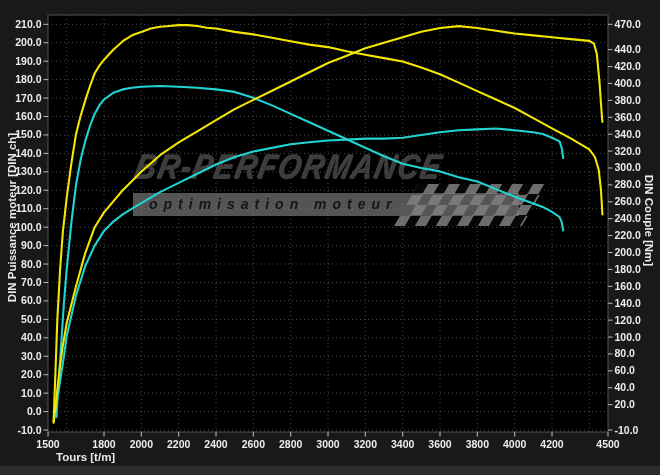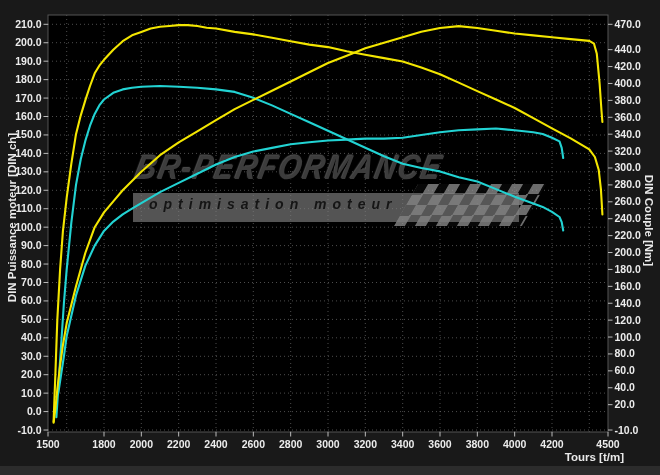--- a/index.html
+++ b/index.html
@@ -11,28 +11,28 @@
   #chart-curves-svg{z-index:3;pointer-events:none}
   
   #watermark{position:absolute;left:130px;top:156px;width:412px;height:72px;z-index:2}
   #wm-brand{position:absolute;left:2px;top:-2px;white-space:nowrap;
     font-size:29px;font-weight:bold;font-style:italic;text-transform:uppercase;letter-spacing:2px;
     color:#3c3c3c;transform:skewX(-12deg) scaleY(1.18);transform-origin:left bottom;
     text-shadow:1px 1px 0 #000, -1px -1px 1px #4f4f4f}
   #wm-flag{position:absolute;left:276px;top:28px;width:128px;height:42px;transform:skewX(-30deg);
     background:repeating-conic-gradient(rgba(150,150,150,.72) 0% 25%, rgba(8,8,8,.9) 0% 50%);
     background-size:21px 21px}
-  #wm-bar{position:absolute;left:3px;top:37px;width:386px;height:29px;background:rgba(127,127,127,.66)}
+  #wm-bar{position:absolute;left:3px;top:37px;width:386px;height:23px;background:rgba(127,127,127,.66)}
   #wm-tagline{display:block;font-size:14px;font-weight:bold;font-style:italic;letter-spacing:6px;
     color:#151515;line-height:23px;padding-left:16px;white-space:nowrap}
   
   .axis-title{position:absolute;color:#e9e9e9;font-size:11.5px;font-weight:bold;z-index:4;white-space:nowrap}
   #axis-title-left{left:-97px;top:210px;width:220px;height:15px;text-align:center;transform:rotate(-90deg)}
   #axis-title-right{left:567px;top:213px;width:160px;height:15px;text-align:center;transform:rotate(90deg)}
-  #axis-title-bottom{left:64px;top:451px;width:560px;text-align:right}
+  #axis-title-bottom{left:56px;top:451px;width:560px;text-align:left}
 </style>
 </head>
 <body>
 
 <div id="app">
 
   <div id="bottom-strip"></div>
 
   <svg id="chart-grid-svg" width="660" height="475">
       <rect x="48" y="15" width="560" height="417" fill="#000000"></rect>

